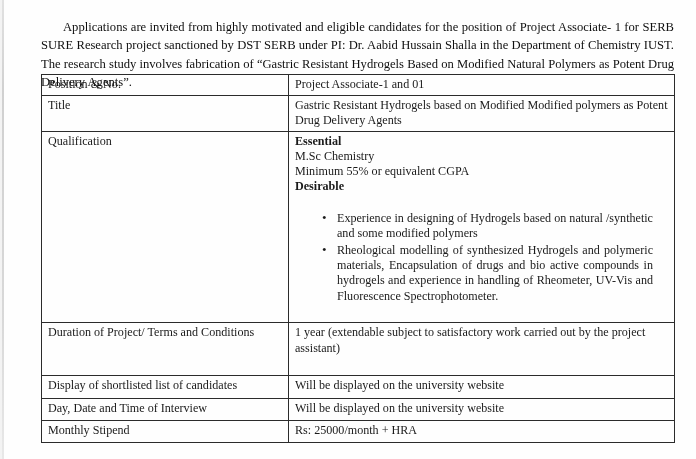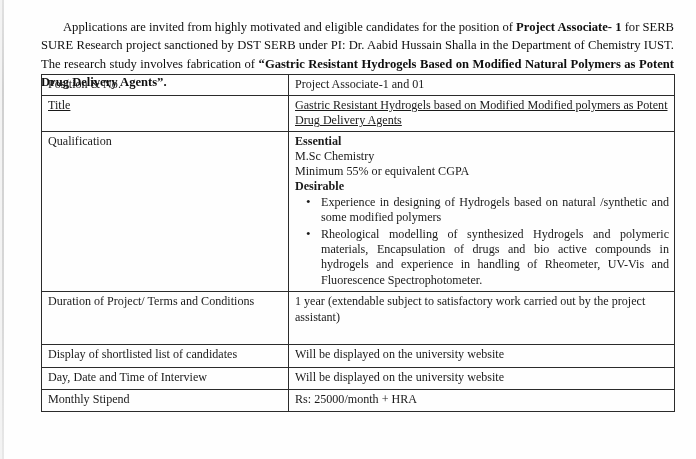--- a/index.html
+++ b/index.html
@@ -43,21 +43,21 @@
     left: 41px;
     top: 5px;
     width: 633px;
     font-size: 12.6px;
     line-height: 18.6px;
     text-align: justify;
     text-justify: inter-word;
     text-indent: 22px;
     color: #0f0f0f;
   }
-  .intro b { font-weight: bold; }
+  .intro b { font-weight: normal; }
 
   table.main {
     position: absolute;
     left: 41px;
     top: 74px;
     width: 633px;
     border-collapse: collapse;
     table-layout: fixed;
     font-size: 12.1px;
     line-height: 15.3px;
@@ -71,35 +71,35 @@
   }
   table.main th {
     font-weight: bold;
     font-size: 12.6px;
   }
   col.c1 { width: 247px; }
   col.c2 { width: 386px; }
 
   .r-head td, .r-head th { height: 19px; }
   .r-pos td   { height: 16px; }
-  .r-title td { height: 24px; text-decoration: underline; }
+  .r-title td { height: 24px; }
   .r-qual td  { height: 137px; }
   .r-dur td   { height: 48px; margin-left: 32px; }
   .r-last td  { height: 23px; }
   .r-disp td  { height: 18px; }
   .r-day td   { height: 17px; margin-left: 12px; }
   .r-stip td  { height: 17px; }
 
   .cell-justify {
     text-align: justify;
     text-justify: inter-word;
   }
   .bold { font-weight: bold; }
   ul.bullets {
-    margin: 0;
+    margin: 16px;
     padding-left: 26px;
     list-style: none;
   }
   ul.bullets li {
     position: relative;
     text-align: justify;
     text-justify: inter-word;
     margin: 0 0 1px 0;
     line-height: 15.4px;
   }

